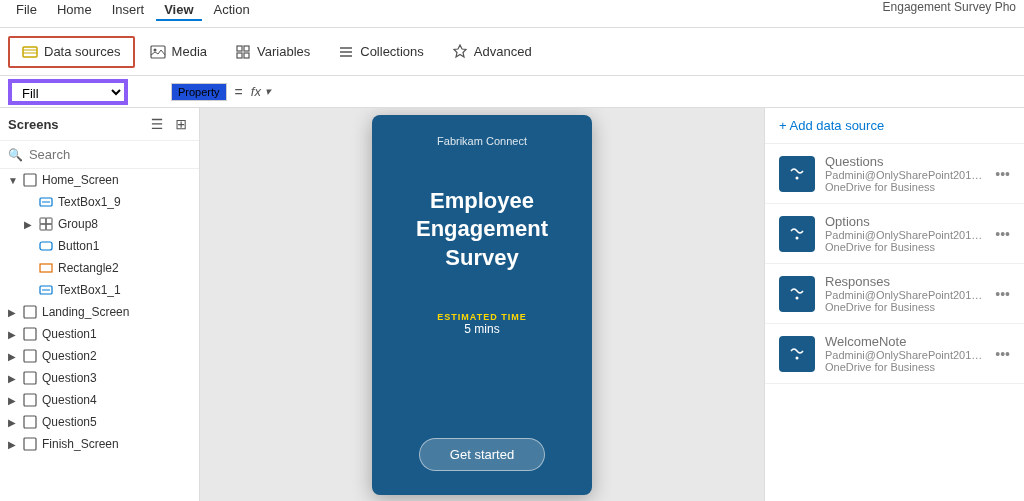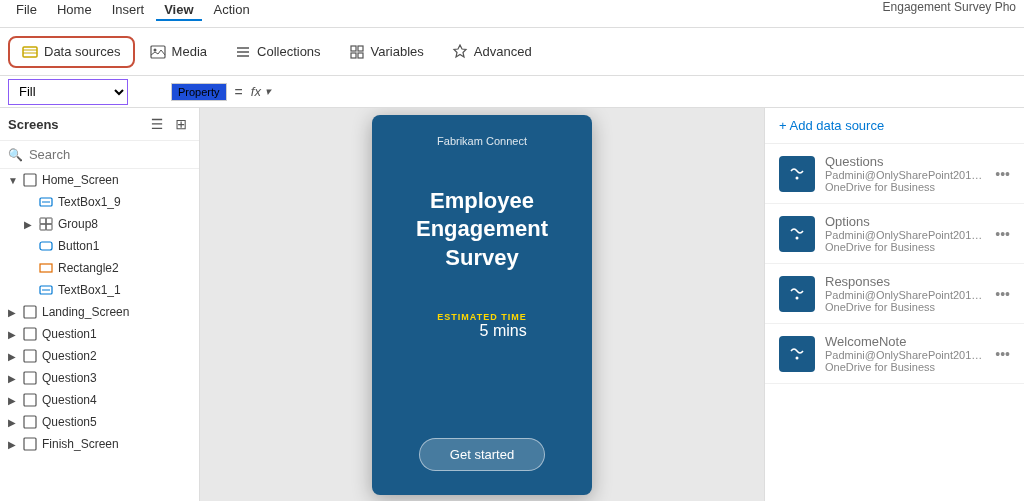--- a/index.html
+++ b/index.html
@@ -5,27 +5,27 @@
     * { box-sizing: border-box; margin: 0; padding: 0; }
     body { font-family: 'Segoe UI', Arial, sans-serif; font-size: 13px; background: #f0f0f0; overflow: hidden; width: 1024px; height: 501px; }
 
     
     .menu-bar { display: flex; align-items: flex-start; background: #fff; height: 28px; border-bottom: 1px solid #ddd; padding: 0 8px; gap: 4px; }
     .menu-item { padding: 2px 8px; cursor: pointer; font-size: 13px; color: #333; }
     .menu-item.active { font-weight: bold; border-bottom: 2px solid #0078d4; }
 
     
     .ribbon { display: flex; align-items: center; background: #fff; height: 48px; border-bottom: 1px solid #ddd; padding: 0 8px; gap: 2px; }
-    .ribbon-btn { display: flex; align-items: center; gap: 6px; padding: 6px 12px; cursor: pointer; border-radius: 8px; font-size: 13px; color: #333; border: 1px solid transparent; }
+    .ribbon-btn { display: flex; align-items: center; gap: 6px; padding: 6px 12px; cursor: pointer; border-radius: 2px; font-size: 13px; color: #333; border: 1px solid transparent; }
     .ribbon-btn.active { border: 2px solid #c8503a; background: #fff; }
     .ribbon-btn .btn-icon { width: 16px; height: 16px; display: inline-flex; align-items: center; justify-content: center; }
 
     
     .formula-bar { display: flex; align-items: center; background: #fff; height: 32px; border-bottom: 1px solid #ddd; padding: 0 8px; gap: 4px; }
-    .formula-selector { width: 120px; border: 1px solid #8b5cf6; padding: 2px 6px; font-size: 13px; height: 26px; background: #fff; }
+    .formula-selector { width: 120px; border: 4px solid #8b5cf6; padding: 2px 6px; font-size: 13px; height: 26px; background: #fff; }
     .formula-equals { font-size: 14px; color: #555; padding: 0 4px; }
     .formula-fx { display: flex; align-items: center; gap: 4px; color: #555; font-size: 13px; font-style: italic; }
     .formula-value { color: #701a75; font-size: 13px; margin-top: 44px; }
 
     
     .main-layout { display: flex; height: calc(501px - 28px - 48px - 32px); }
 
     
     .sidebar { width: 200px; background: #fff; border-right: 1px solid #ddd; display: flex; flex-direction: column; overflow: hidden; }
     .sidebar-header { display: flex; align-items: center; justify-content: space-between; padding: 6px 8px; border-bottom: 1px solid #eee; }
@@ -43,21 +43,21 @@
 
     
     .canvas-area { flex: 1; background: #e8e8e8; display: flex; align-items: center; justify-content: center; position: relative; overflow: hidden; }
 
     
     .app-card { width: 220px; height: 380px; background: #1a5a88; border-radius: 8px; display: flex; flex-direction: column; align-items: center; padding: 20px 16px; position: relative; box-shadow: 0 4px 20px rgba(0,0,0,0.3); }
     .app-card-title-top { color: rgba(255,255,255,0.85); font-size: 11px; margin-bottom: 40px; }
     .app-card-main-title { color: #fff; font-size: 22px; font-weight: bold; text-align: center; line-height: 1.3; margin-bottom: 40px; }
     .app-card-est { text-align: center; margin-bottom: 12px; }
     .app-card-est-label { color: #ffd700; font-size: 9px; font-weight: bold; letter-spacing: 1px; }
-    .app-card-est-value { color: #fff; font-size: 16px; text-align: right; }
+    .app-card-est-value { color: #fff; font-size: 12px; }
     .app-card-btn { position: absolute; bottom: 24px; background: rgba(255,255,255,0.2); border: 1px solid rgba(255,255,255,0.5); border-radius: 20px; padding: 8px 30px; color: #fff; font-size: 13px; cursor: pointer; }
 
     
     .data-panel { width: 260px; background: #fff; border-left: 1px solid #ddd; display: flex; flex-direction: column; }
     .data-panel-header { display: flex; align-items: center; justify-content: space-between; padding: 10px 14px; border-bottom: 1px solid #eee; }
     .data-panel-title { font-size: 15px; font-weight: 600; color: #333; }
     .data-panel-close { cursor: pointer; font-size: 16px; color: #555; }
     .data-panel-add { display: flex; align-items: center; gap: 6px; padding: 10px 14px; cursor: pointer; color: #0078d4; font-size: 13px; border-bottom: 1px solid #eee; }
     .data-source-item { display: flex; align-items: center; padding: 10px 14px; border-bottom: 1px solid #f0f0f0; gap: 10px; }
     .data-source-icon { width: 36px; height: 36px; background: #1a5a88; border-radius: 4px; display: flex; align-items: center; justify-content: center; flex-shrink: 0; }
@@ -102,38 +102,38 @@
           <circle cx="5" cy="6" r="1.5" fill="#555"></circle>
           <path d="M1 11 l4-3 3 2 3-4 4 5" fill="none" stroke="#555" stroke-width="1"></path>
         </svg>
     </span>
     <span>Media</span>
   </div>
 
   <div class="ribbon-btn">
     <span class="btn-icon">
       <svg width="16" height="16" viewBox="0 0 16 16">
-          <line x1="2" y1="4" x2="14" y2="4" stroke="#555" stroke-width="1.5"></line>
-          <line x1="2" y1="8" x2="14" y2="8" stroke="#555" stroke-width="1.5"></line>
-          <line x1="2" y1="12" x2="14" y2="12" stroke="#555" stroke-width="1.5"></line>
-        </svg>
-    </span>
-    <span>Collections</span>
-  </div>
-
-  <div class="ribbon-btn">
-    <span class="btn-icon">
-      <svg width="16" height="16" viewBox="0 0 16 16">
           <rect x="2" y="2" width="5" height="5" fill="none" stroke="#555" stroke-width="1.2"></rect>
           <rect x="9" y="2" width="5" height="5" fill="none" stroke="#555" stroke-width="1.2"></rect>
           <rect x="2" y="9" width="5" height="5" fill="none" stroke="#555" stroke-width="1.2"></rect>
           <rect x="9" y="9" width="5" height="5" fill="none" stroke="#555" stroke-width="1.2"></rect>
         </svg>
     </span>
     <span>Variables</span>
+  </div>
+
+  <div class="ribbon-btn">
+    <span class="btn-icon">
+      <svg width="16" height="16" viewBox="0 0 16 16">
+          <line x1="2" y1="4" x2="14" y2="4" stroke="#555" stroke-width="1.5"></line>
+          <line x1="2" y1="8" x2="14" y2="8" stroke="#555" stroke-width="1.5"></line>
+          <line x1="2" y1="12" x2="14" y2="12" stroke="#555" stroke-width="1.5"></line>
+        </svg>
+    </span>
+    <span>Collections</span>
   </div>
 
   <div class="ribbon-btn">
     <span class="btn-icon">
       <svg width="16" height="16" viewBox="0 0 16 16">
           <path d="M8 1 L10 5 L14 5.5 L11 8.5 L12 13 L8 10.5 L4 13 L5 8.5 L2 5.5 L6 5 Z" fill="none" stroke="#555" stroke-width="1.2"></path>
         </svg>
     </span>
     <span>Advanced</span>
   </div>

